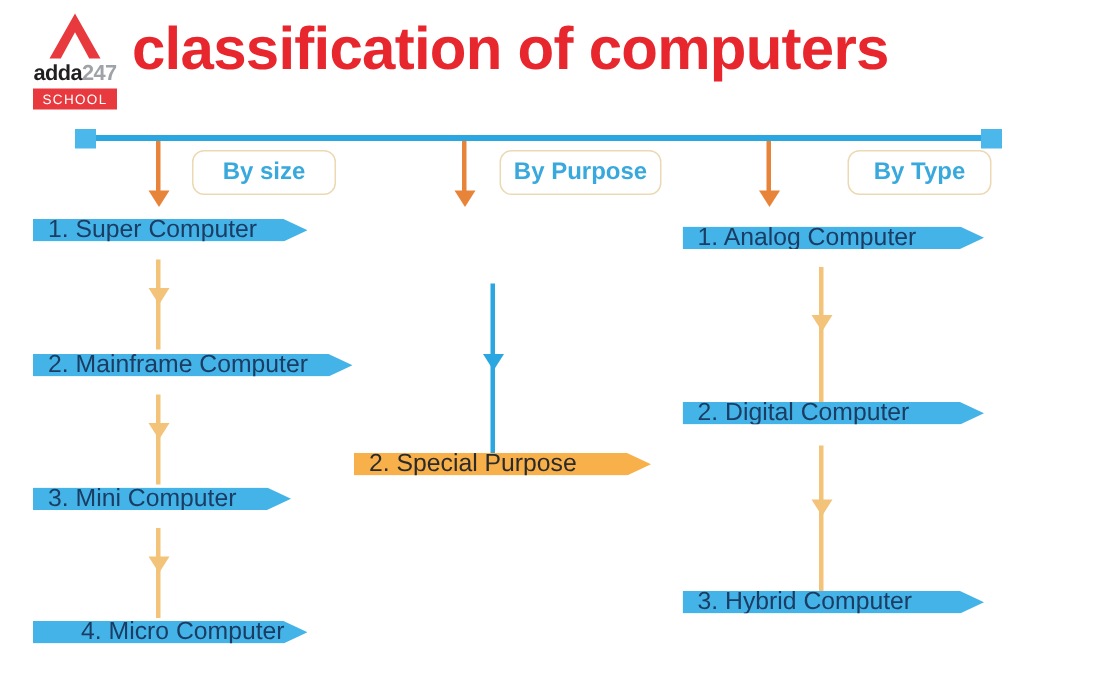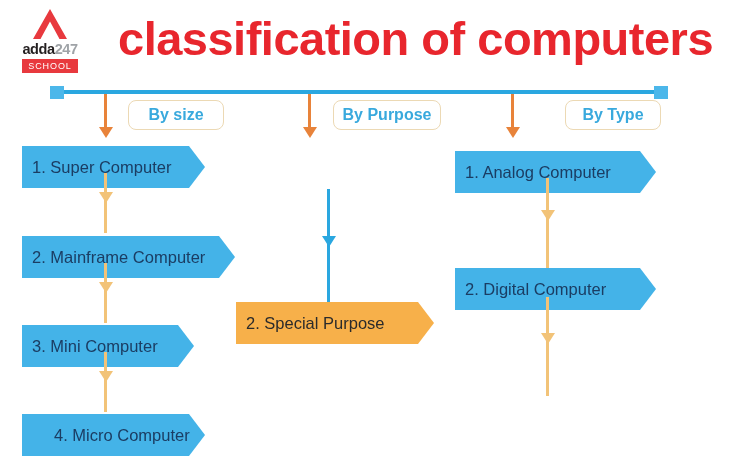--- a/index.html
+++ b/index.html
@@ -61,26 +61,25 @@
     font-size: 9px;
     font-weight: normal;
     letter-spacing: 0.9px;
     text-align: center;
     line-height: 14px;
   }
   .page-title {
     position: absolute;
     left: 88px;
     top: 11px;
-    font-size: 47px;
+    font-size: 40px;
     font-weight: bold;
     color: #e8262d;
     letter-spacing: -0.5px;
     white-space: nowrap;
-    margin-left: 30px;
   }
 
   
   .hbar {
     position: absolute;
     left: 57px;
     top: 90px;
     width: 605px;
     height: 4px;
     background: #2aa7e0;
@@ -130,21 +129,21 @@
     display: flex;
     align-items: center;
     justify-content: center;
     box-sizing: border-box;
     white-space: nowrap;
   }
 
   
   .chev {
     position: absolute;
-    height: 42px;
+    height: 15px;
     display: flex;
     align-items: center;
     box-sizing: border-box;
     padding-left: 10px;
     padding-right: 22px;
     font-size: 16.5px;
     white-space: nowrap;
     -webkit-clip-path: polygon(0 0, calc(100% - 16px) 0, 100% 50%, calc(100% - 16px) 100%, 0 100%);
     clip-path: polygon(0 0, calc(100% - 16px) 0, 100% 50%, calc(100% - 16px) 100%, 0 100%);
   }
@@ -251,14 +250,15 @@
     <div class="shaft" style="height:92px;"></div>
     <div class="head" style="top:32px;"></div>
   </div>
 
   <div class="chev blue" style="left:455px; top:268px; width:201px;">2. Digital Computer</div>
   <div class="conn tan" style="left:541px; top:297px; height:99px;">
     <div class="shaft" style="height:99px;"></div>
     <div class="head" style="top:36px;"></div>
   </div>
 
+  <div class="chev blue" style="left:455px; top:394px; width:201px;">3. Hybrid Computer</div>
 
 </div>
 
 </body></html>

